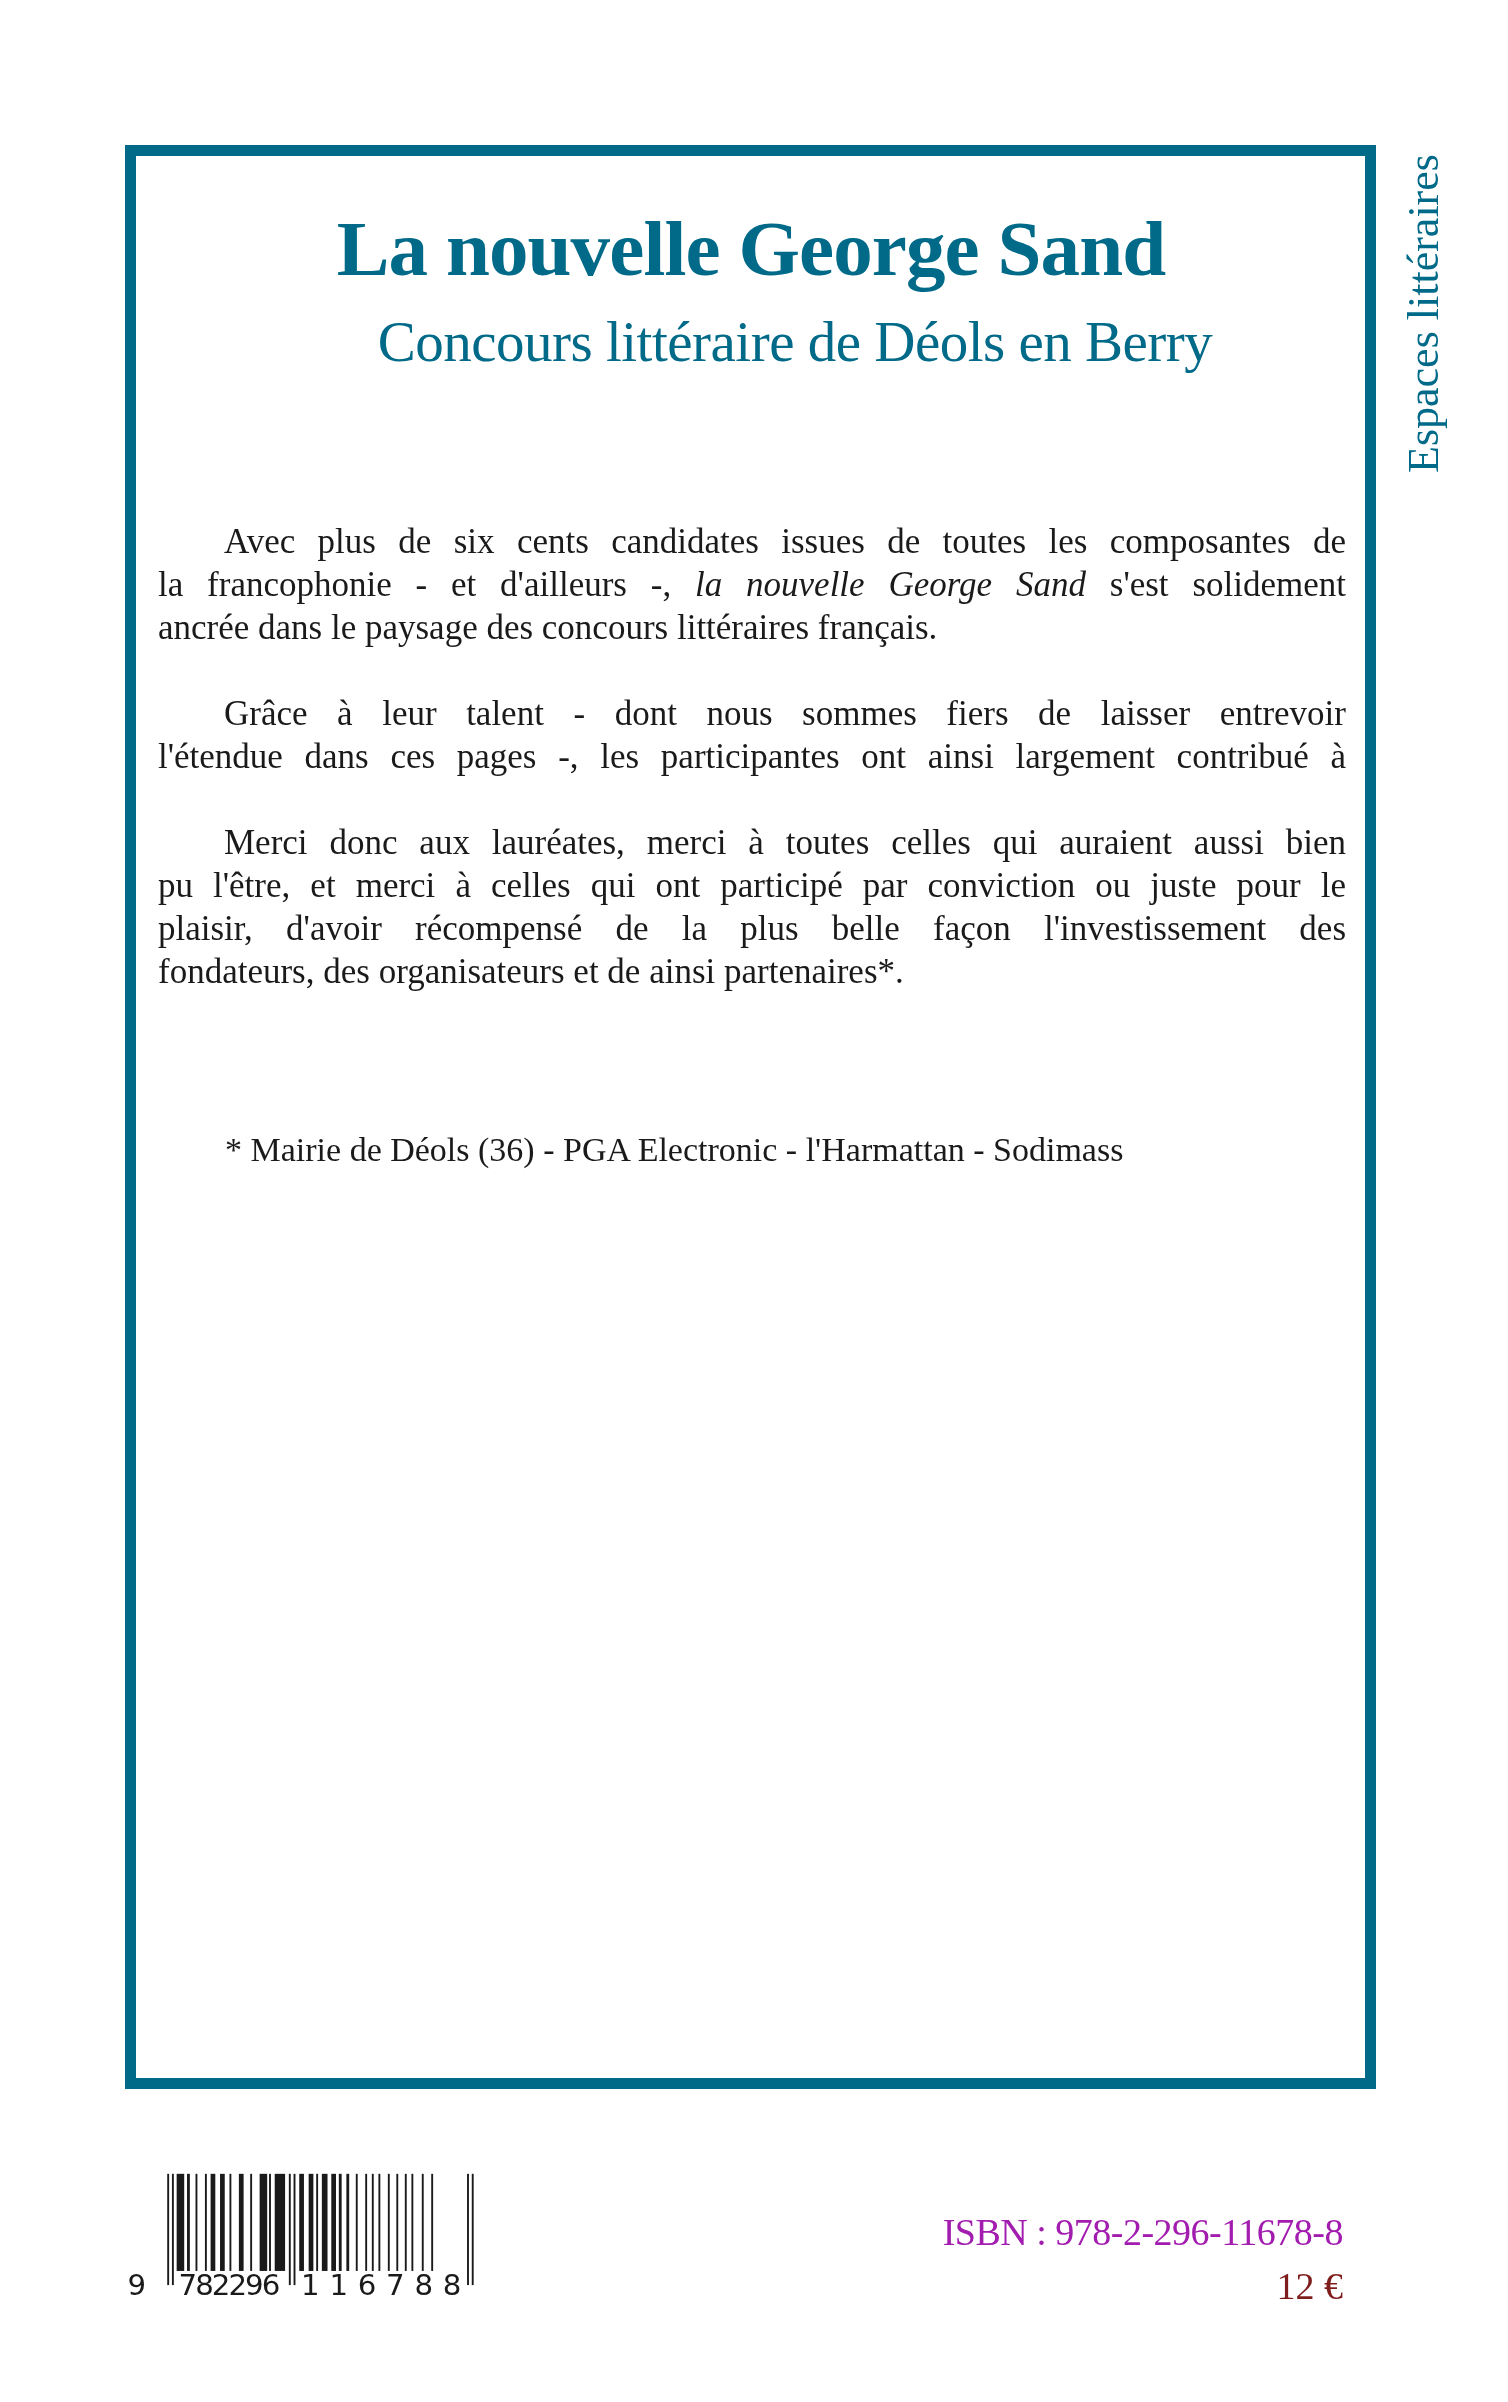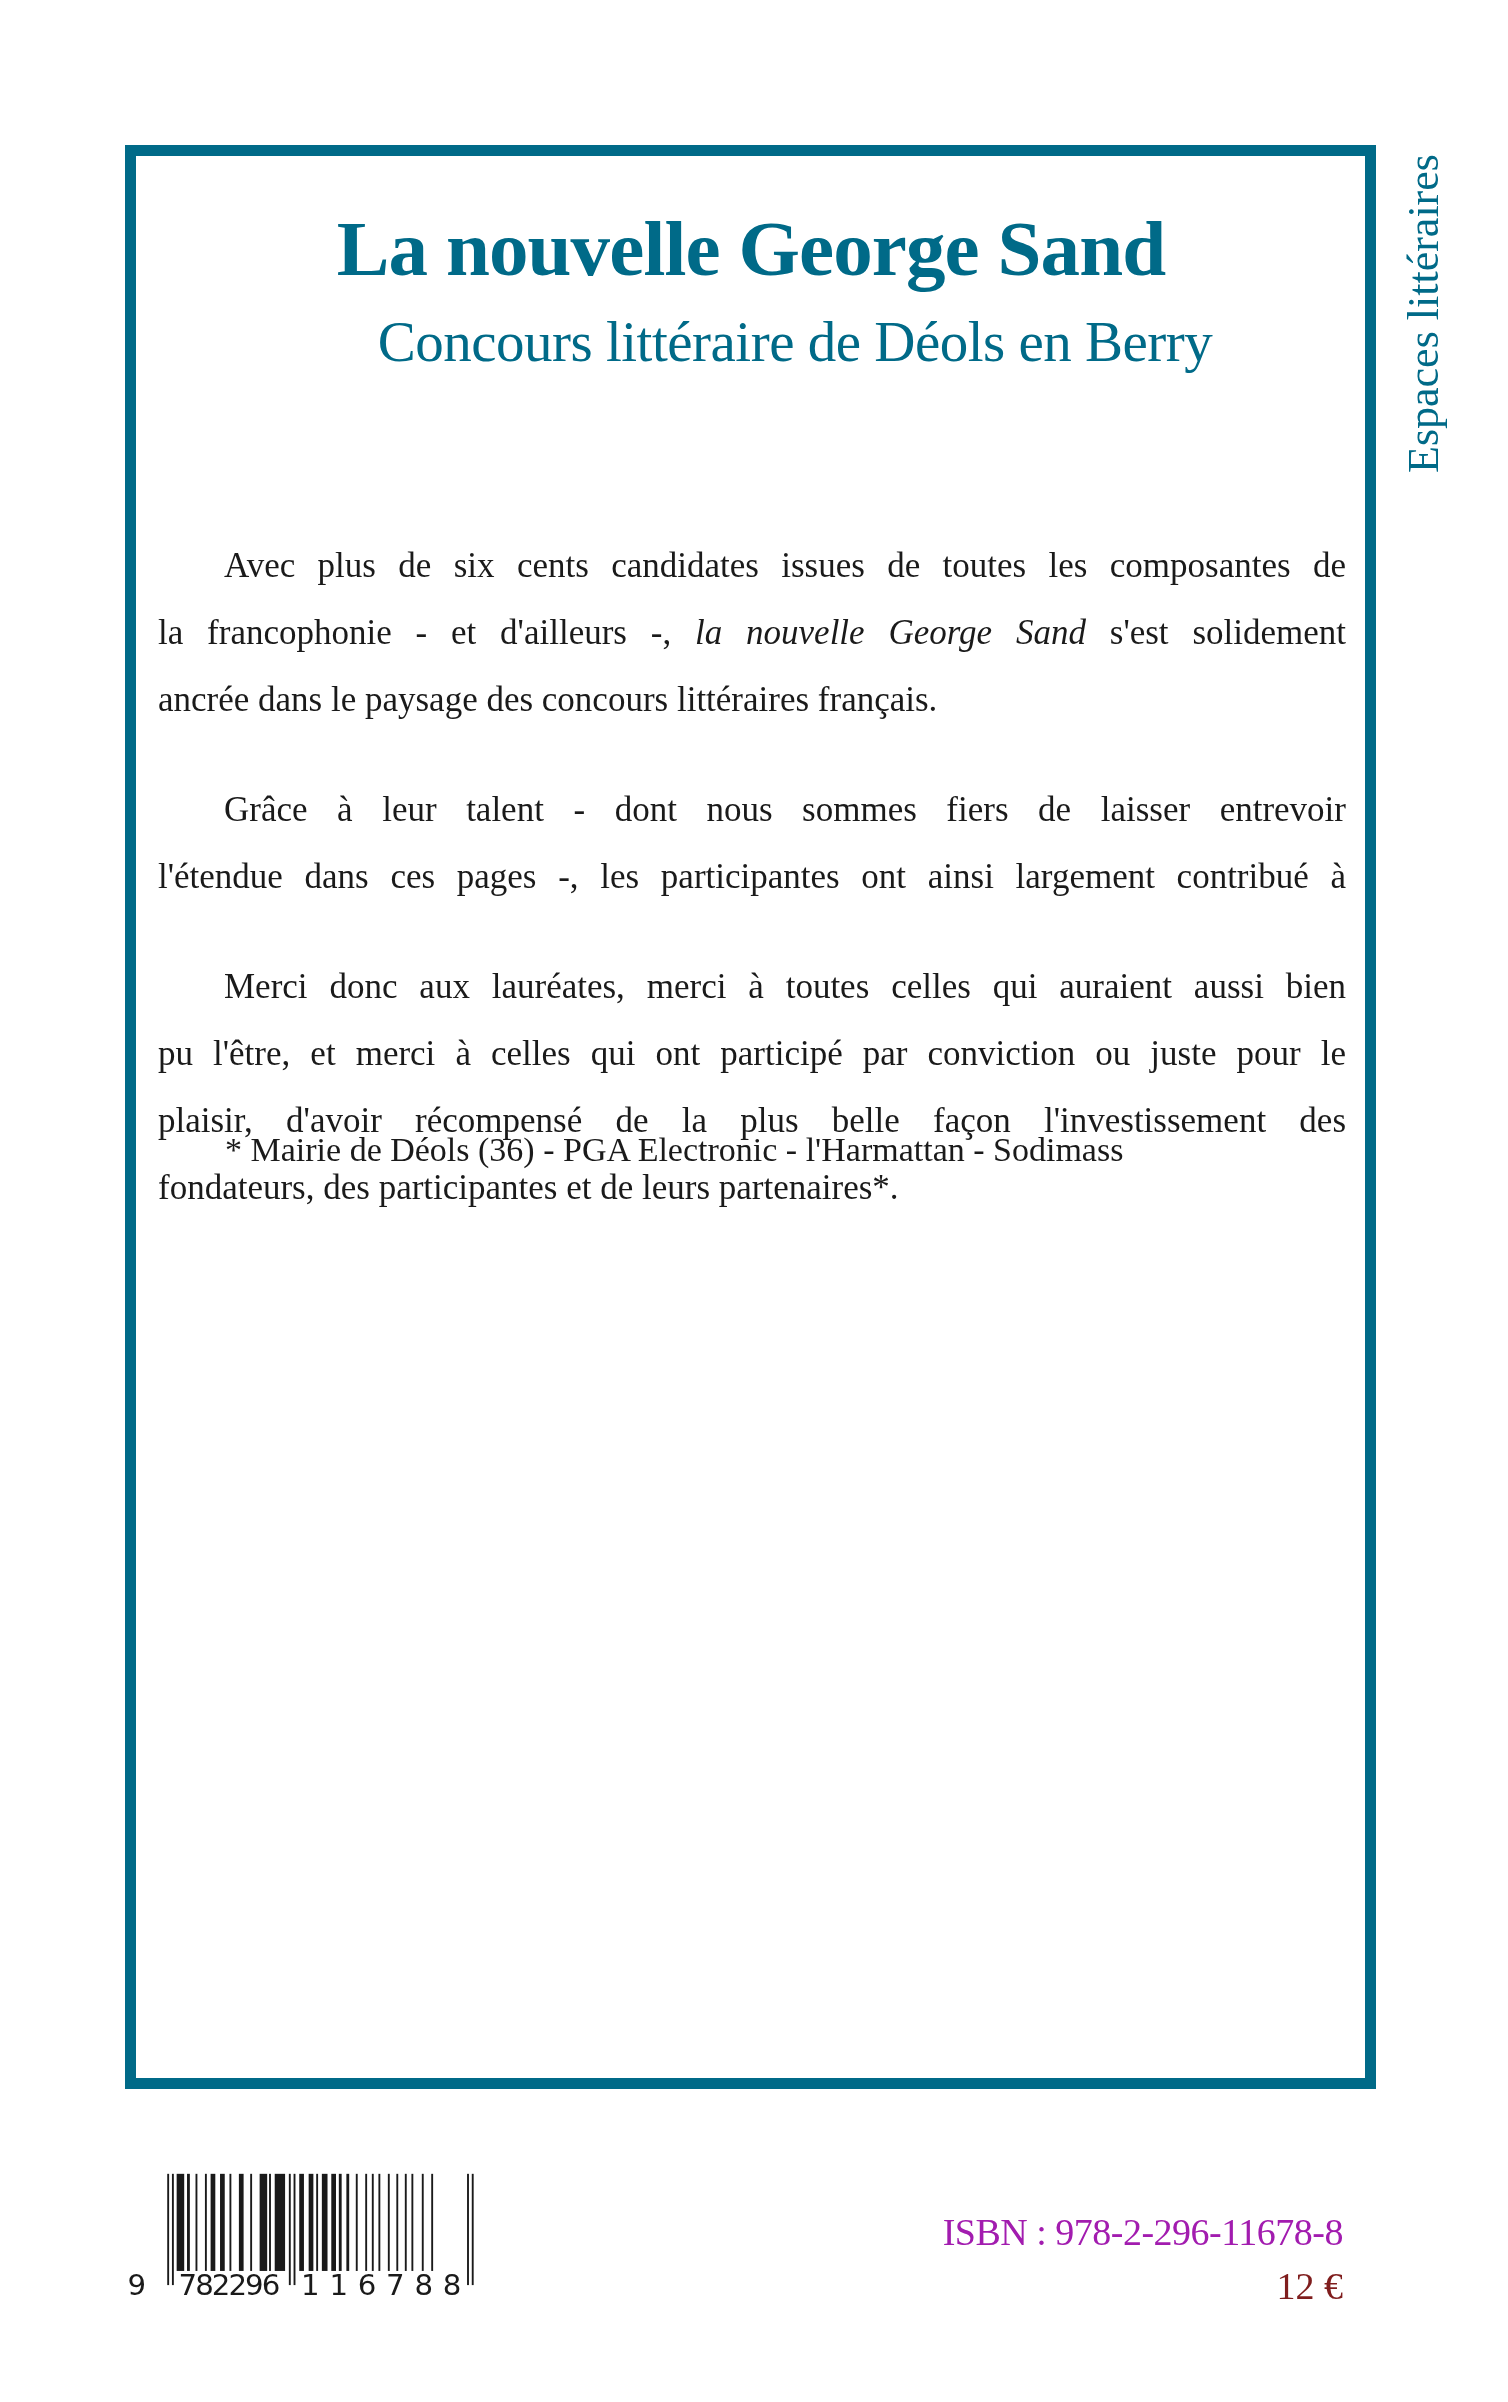--- a/index.html
+++ b/index.html
@@ -9,21 +9,21 @@
            border: 11.4px solid #006a88; }
   .spine-label { position: absolute; left: 1401px; top: 142px; width: 45px; height: 343px; }
   .spine-label span { position: absolute; left: 0; top: 0; white-space: nowrap;
            font-size: 44px; line-height: 45px; color: #006a88;
            transform-origin: 0 0; transform: translate(0, 343px) rotate(-90deg);
            display: block; width: 343px; text-align: center; }
   .title { position: absolute; left: 125px; width: 1252px; text-align: center; color: #006a88; white-space: nowrap; }
   .title.main { top: 201px; font-size: 79px; font-weight: bold; line-height: 95px; letter-spacing: -0.9px; }
   .title.sub { top: 309px; font-size: 57px; line-height: 66px; letter-spacing: -0.5px; padding-left: 44px; }
   .body-text { position: absolute; left: 158px; width: 1188px; top: 520px; font-size: 35px; }
-  .line { display: block; height: 43px; line-height: 43px; white-space: nowrap; margin-top: 24px; }
+  .line { display: block; height: 43px; line-height: 43px; white-space: nowrap; }
   .line.j { text-align: justify; text-align-last: justify; white-space: normal; overflow: hidden; }
   .line.ind { padding-left: 66px; }
   .gap { height: 43px; }
   .footnote { position: absolute; left: 225px; top: 1128px; font-size: 34px; line-height: 43px; white-space: nowrap; }
   em { font-style: italic; }
   .barcode { position: absolute; left: 123px; top: 2171px; width: 360px; height: 132px; }
   .isbn { position: absolute; right: 165px; top: 2211px; font-size: 38px; line-height: 42px; white-space: nowrap; color: #a21caf; letter-spacing: -0.5px; }
   .price { position: absolute; right: 165px; top: 2265px; font-size: 38px; line-height: 42px; white-space: nowrap; color: #7f1d1d; }
   .bc-digits { font-family: "DejaVu Sans", sans-serif; font-size: 31px; fill: #1a1a1a; }
 </style>
@@ -51,21 +51,21 @@
   <div>
     <span class="line j ind">Grâce à leur talent - dont nous sommes fiers de laisser entrevoir</span>
     <span class="line j">l'étendue dans ces pages -, les participantes ont ainsi largement contribué à</span>
   </div>
   <div class="gap"></div>
 
   <div>
     <span class="line j ind">Merci donc aux lauréates, merci à toutes celles qui auraient aussi bien</span>
     <span class="line j">pu l'être, et merci à celles qui ont participé par conviction ou juste pour le</span>
     <span class="line j">plaisir, d'avoir récompensé de la plus belle façon l'investissement des</span>
-    <span class="line">fondateurs, des participantes et de leurs partenaires*.</span>
+    <span class="line">fondateurs, des organisateurs et de ainsi partenaires*.</span>
   </div>
 </div>
 
 <div class="footnote">* Mairie de Déols (36) - PGA Electronic - l'Harmattan - Sodimass</div>
 
 <svg class="barcode" viewBox="0 0 380 140" xmlns="http://www.w3.org/2000/svg">
   <g fill="#1a1a1a">
 
     <rect x="46" y="3" width="2" height="118"></rect>
     <rect x="51" y="3" width="2" height="118"></rect>

